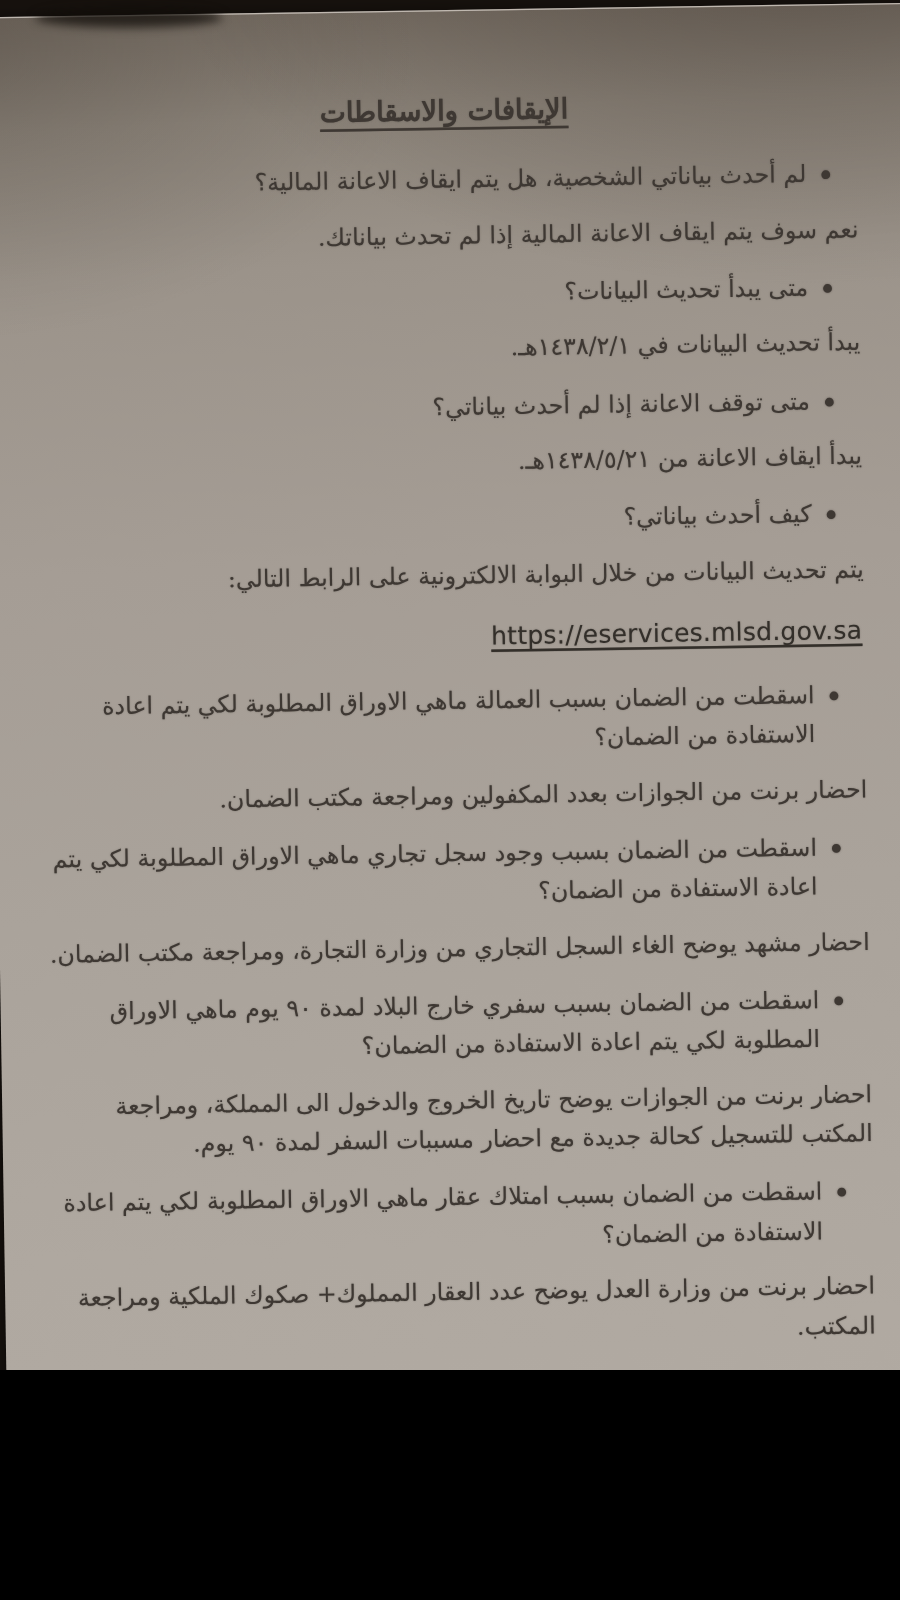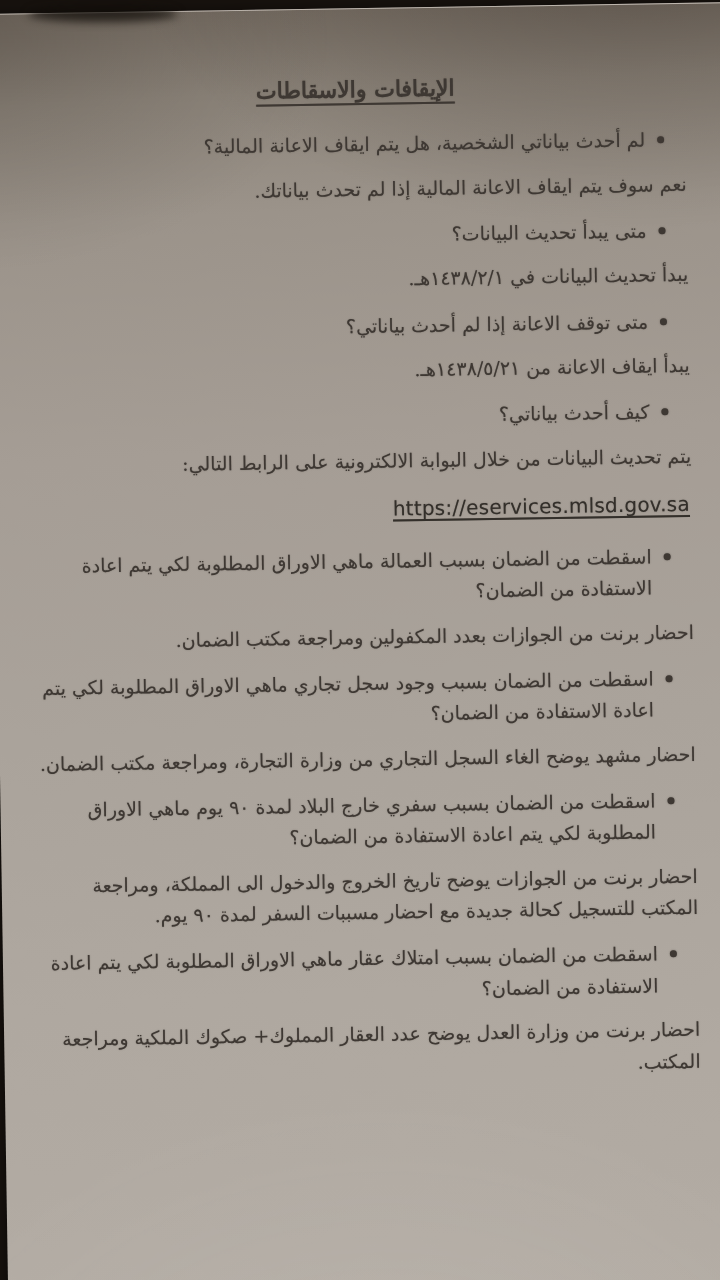--- a/index.html
+++ b/index.html
@@ -8,21 +8,21 @@
     --paper-mid: #a59d95;
     --paper-bottom: #b3aca4;
     --ink: #3e3833;
     --link-ink: #332f2a;
   }
   * { margin: 0; padding: 0; box-sizing: border-box; }
   html, body { background: #000; }
   .photo {
     position: relative;
     width: 720px;
-    height: 1280px;
+    height: 1096px;
     overflow: hidden;
     background: var(--photo-bg);
     font-family: "DejaVu Serif", serif;
   }
   .paper {
     position: absolute;
     top: 8px;
     left: -12px;
     right: -12px;
     height: 1300px;

